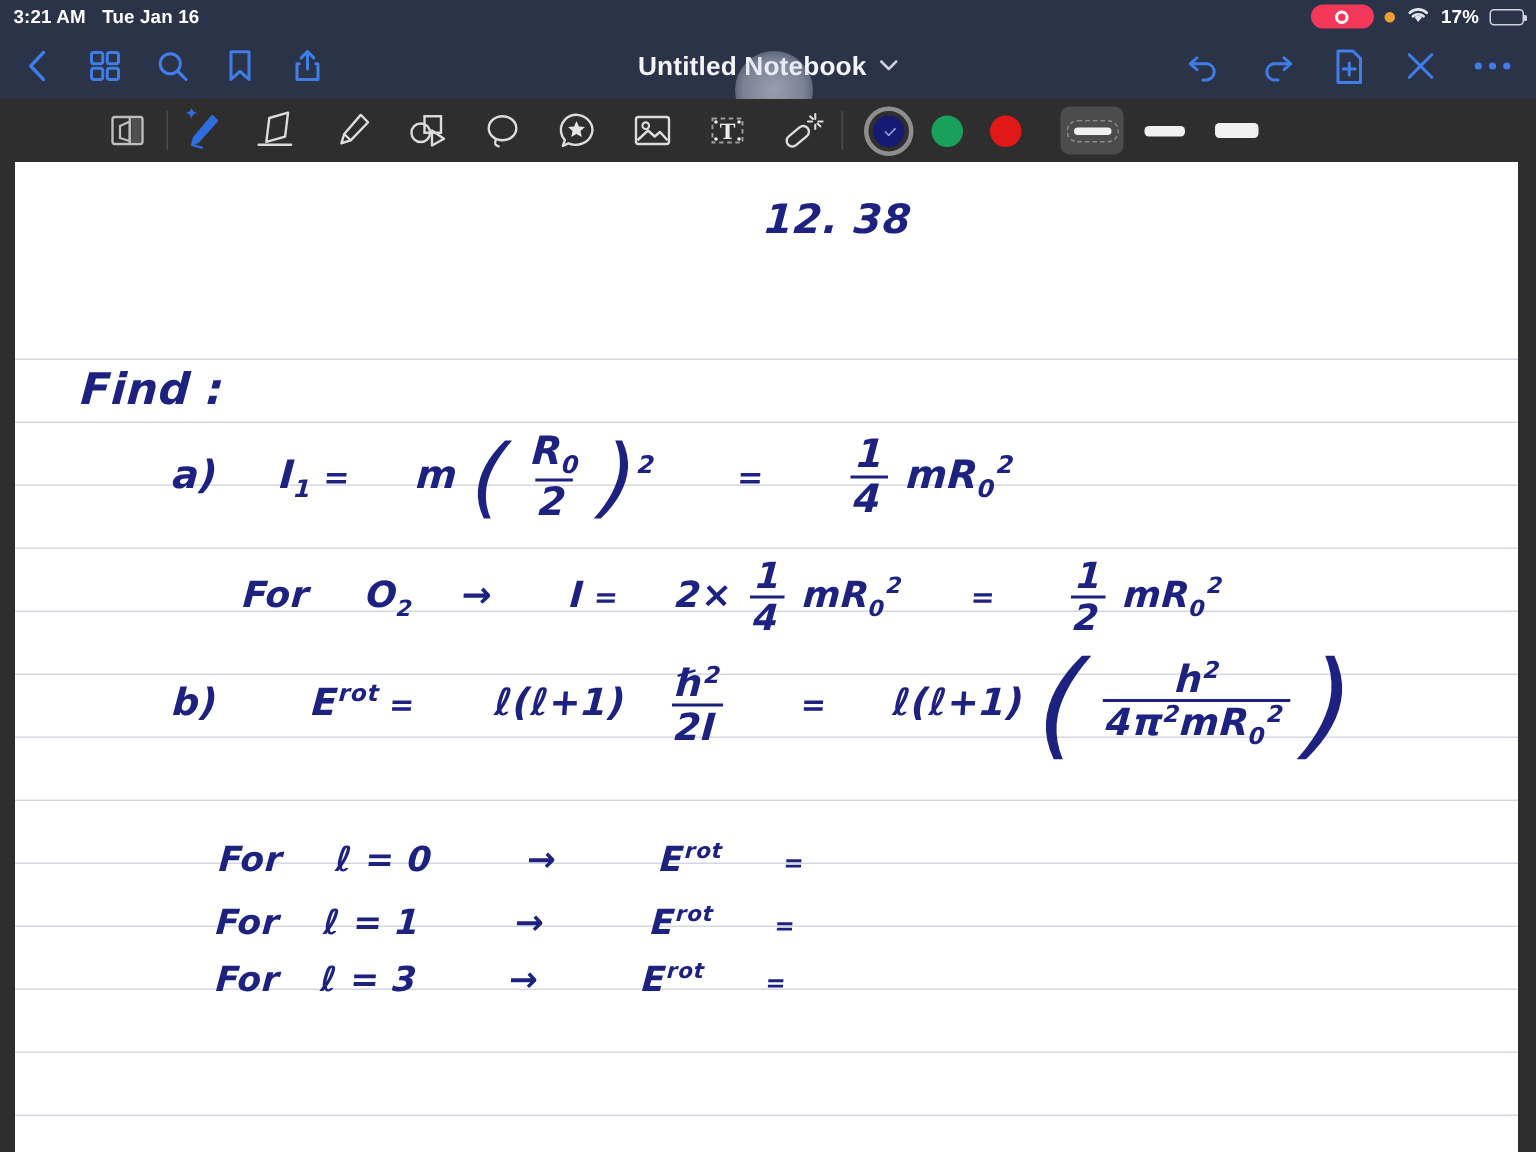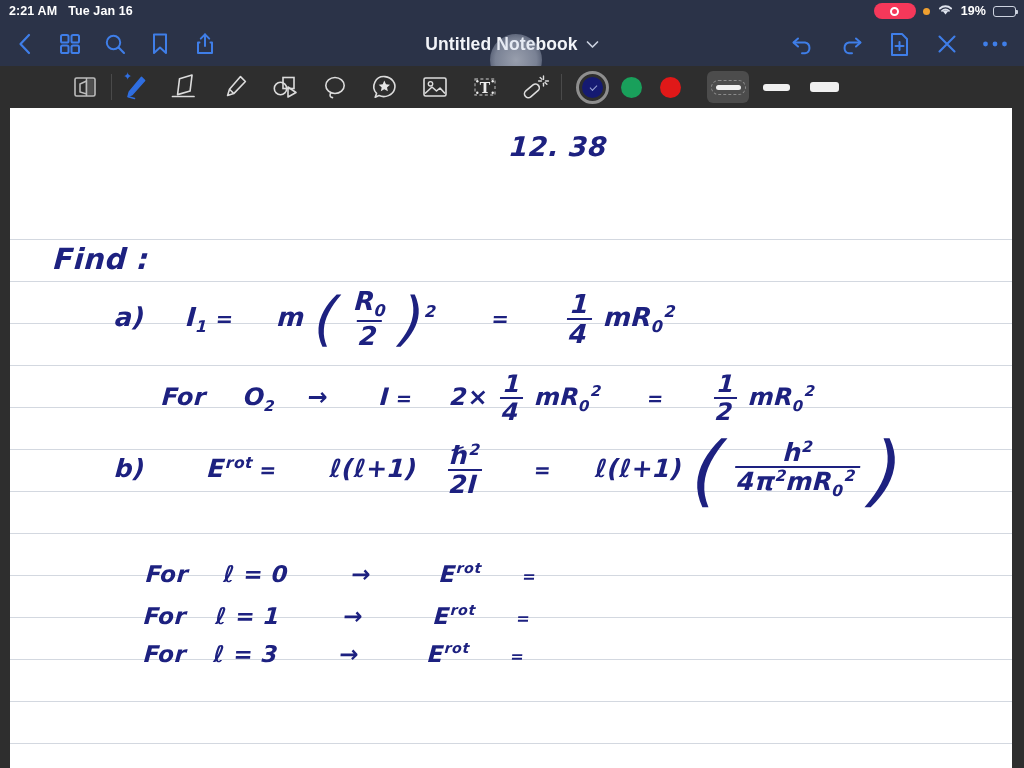--- a/index.html
+++ b/index.html
@@ -151,36 +151,36 @@
   .bigparen { font-size: 2.25em; font-weight: normal; vertical-align: middle; line-height: .55; }
   .eq { letter-spacing: 0; }
 </style>
 </head>
 <body>
 
 <div id="app">
 
   <div class="statusbar">
     <div class="sb-left">
-      <span>2:21 AM</span>
+      <span>3:21 AM</span>
       <span>Tue Jan 16</span>
     </div>
     <div class="sb-right">
       <span class="rec-pill">
         <span class="rec-ring"></span>
       </span>
       <span class="orange-dot"></span>
       <span>
         <svg width="17" height="13" viewBox="0 0 17 13">
           <path d="M8.5 11.6 L11.1 8.3 A4.2 4.2 0 0 0 5.9 8.3 Z" fill="#dfe4ee"></path>
           <path d="M2.9 5.5 A8.2 8.2 0 0 1 14.1 5.5" stroke="#dfe4ee" stroke-width="1.9" fill="none" stroke-linecap="round"></path>
           <path d="M5.0 7.9 A5.1 5.1 0 0 1 12.0 7.9" stroke="#dfe4ee" stroke-width="1.8" fill="none" stroke-linecap="round"></path>
         </svg>
       </span>
-      <span class="pct">19%</span>
+      <span class="pct">17%</span>
       <span class="batt">
         <span class="batt-fill" style="width: 72%;"></span>
       </span>
     </div>
   </div>
 
   <div class="navbar">
     <div class="nav-left">
       <span class="nav-icn">
         <svg width="16" height="24" viewBox="0 0 16 24">

